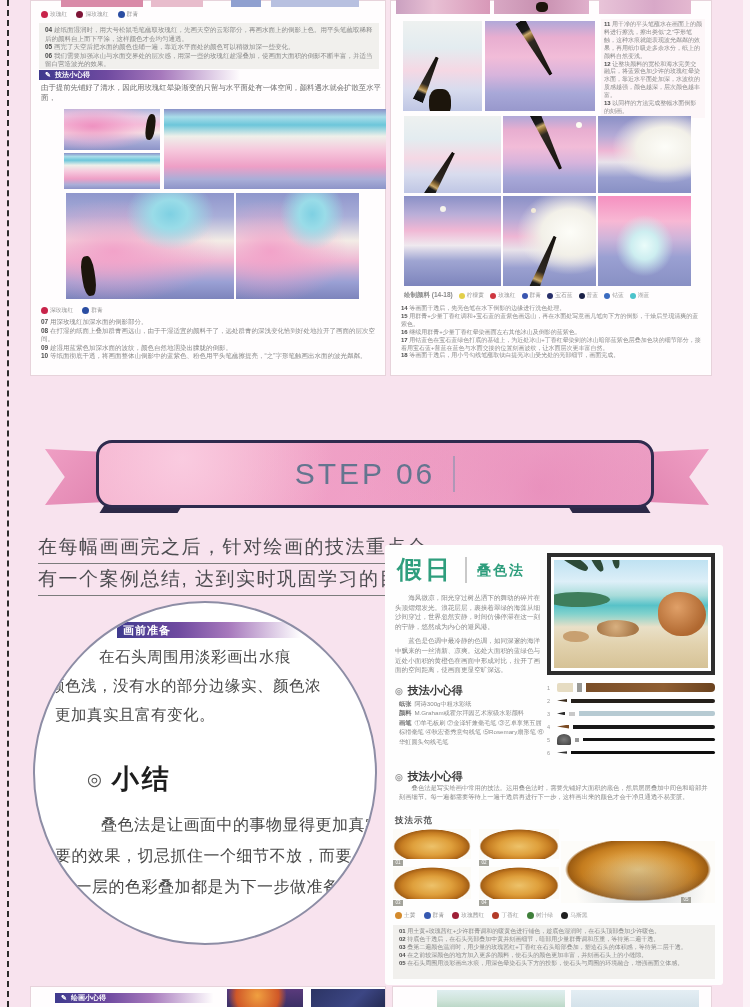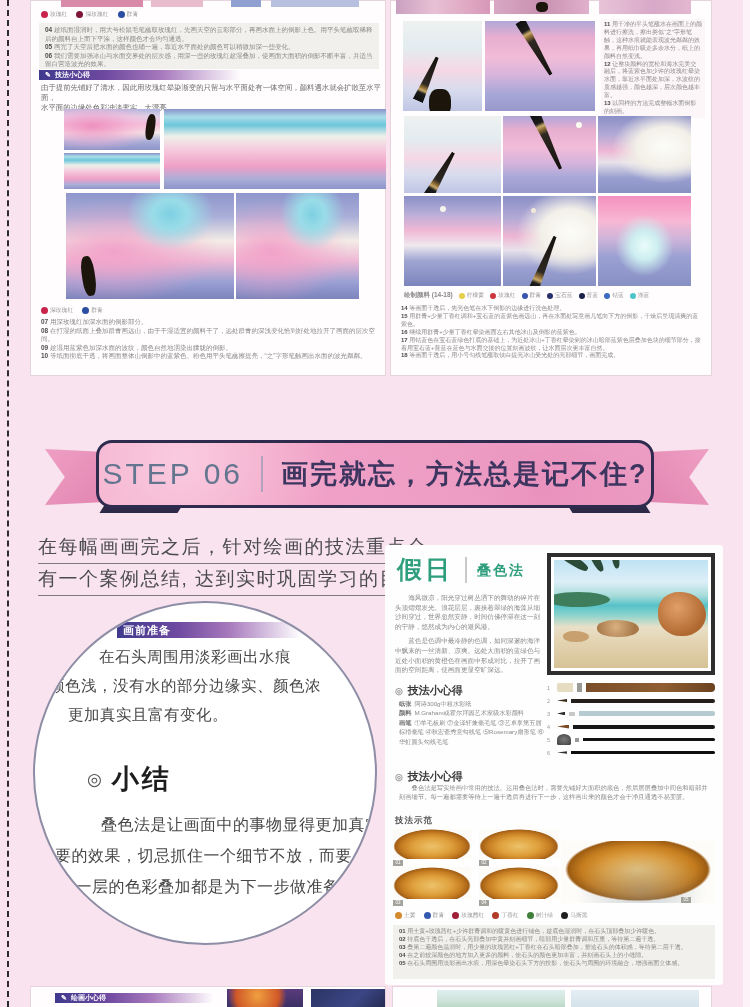--- a/index.html
+++ b/index.html
@@ -147,21 +147,20 @@
       <div class="t6"><b>05</b> <span>画完了天空后把水面的颜色也铺一遍，靠近水平面处的颜色可以稍微加深一些变化。</span></div>
       <div class="t6"><b>06</b> <span>我们需要加强冰山与水面交界处的层次感，用深一些的玫瑰红趁湿叠加，使画面大面积的倒影不断丰富，并适当留白营造波光的效果。</span></div>
     </div>
 
     <div class="tipbanner" style="position:absolute;left:8px;top:69px;width:210px;height:10px;font-size:7px;">
       <span>✎</span>
       <span>技法小心得</span>
     </div>
     <div style="position:absolute;left:10px;top:82px;width:340px;font-size:7.4px;line-height:10px;color:#6d6d6d;">
       <div>由于提前先铺好了清水，因此用玫瑰红晕染渐变的只留与水平面处有一体空间，颜料遇水就会扩散至水平面，</div>
-      <div>水平面的边缘处色彩冲淡变实，太漂亮。</div>
     </div>
 
     <div class="img sc-pink-soft" style="left:33px;top:108px;width:96px;height:41px;">
       <div class="blob" style="right:5px;top:5px;width:9px;height:26px;transform:rotate(8deg);"></div>
     </div>
     <div class="img sc-ice-ridge" style="left:33px;top:152px;width:96px;height:36px;"></div>
     <div class="img sc-ice-ridge" style="left:133px;top:108px;width:222px;height:80px;"></div>
     <div class="img sc-grid-berg" style="left:35px;top:192px;width:168px;height:106px;">
       <div class="blob" style="left:16px;bottom:3px;width:13px;height:40px;transform:rotate(-8deg);"></div>
     </div>
@@ -262,33 +261,32 @@
     </div>
   </div>
 
   <div class="tail tail-l" style="left:45px;top:449px;"></div>
   <div class="tail tail-r" style="left:643px;top:449px;"></div>
   <div class="ribbon-shadow" style="left:102px;top:505px;transform:skewX(-32deg);"></div>
   <div class="ribbon-shadow" style="left:570px;top:505px;transform:skewX(32deg);"></div>
   <div class="ribbon">
     <span class="steplabel">STEP 06</span>
     <span class="stepdiv"></span>
-    <span class="bannertitle">画完就忘，方法总是记不住?</span>
   </div>
 
   <div class="intro" style="top:534px;">在每幅画画完之后，针对绘画的技法重点会</div>
   <div class="intro" style="top:566px;">有一个案例总结, 达到实时巩固学习的目的。</div>
 
   <div class="magnify">
     <div class="tipbanner" style="position:absolute;left:82px;top:19px;width:192px;height:16px;font-size:11px;letter-spacing:1px;">
       <span>画前准备</span>
     </div>
     <div class="cline" style="left:64px;top:44px;">在石头周围用淡彩画出水痕</div>
     <div class="cline" style="left:14px;top:73px;">颜色浅，没有水的部分边缘实、颜色浓</div>
-    <div class="cline" style="left:20px;top:102px;margin-left:13px;">更加真实且富有变化。</div>
+    <div class="cline" style="left:20px;top:102px;">更加真实且富有变化。</div>
     <div class="csummary" style="left:52px;top:158px;">
       <span class="ring">◎</span>
       <span class="txt">小结</span>
     </div>
     <div class="cline cline2" style="left:20px;top:243px;">要的效果，切忌抓住一个细节不放，而要</div>
     <div class="cline cline2" style="left:66px;top:212px;">叠色法是让画面中的事物显得更加真实</div>
     <div class="cline cline2" style="left:24px;top:274px;">每一层的色彩叠加都是为下一步做准备，</div>
   </div>
 
   <div class="holiday">

